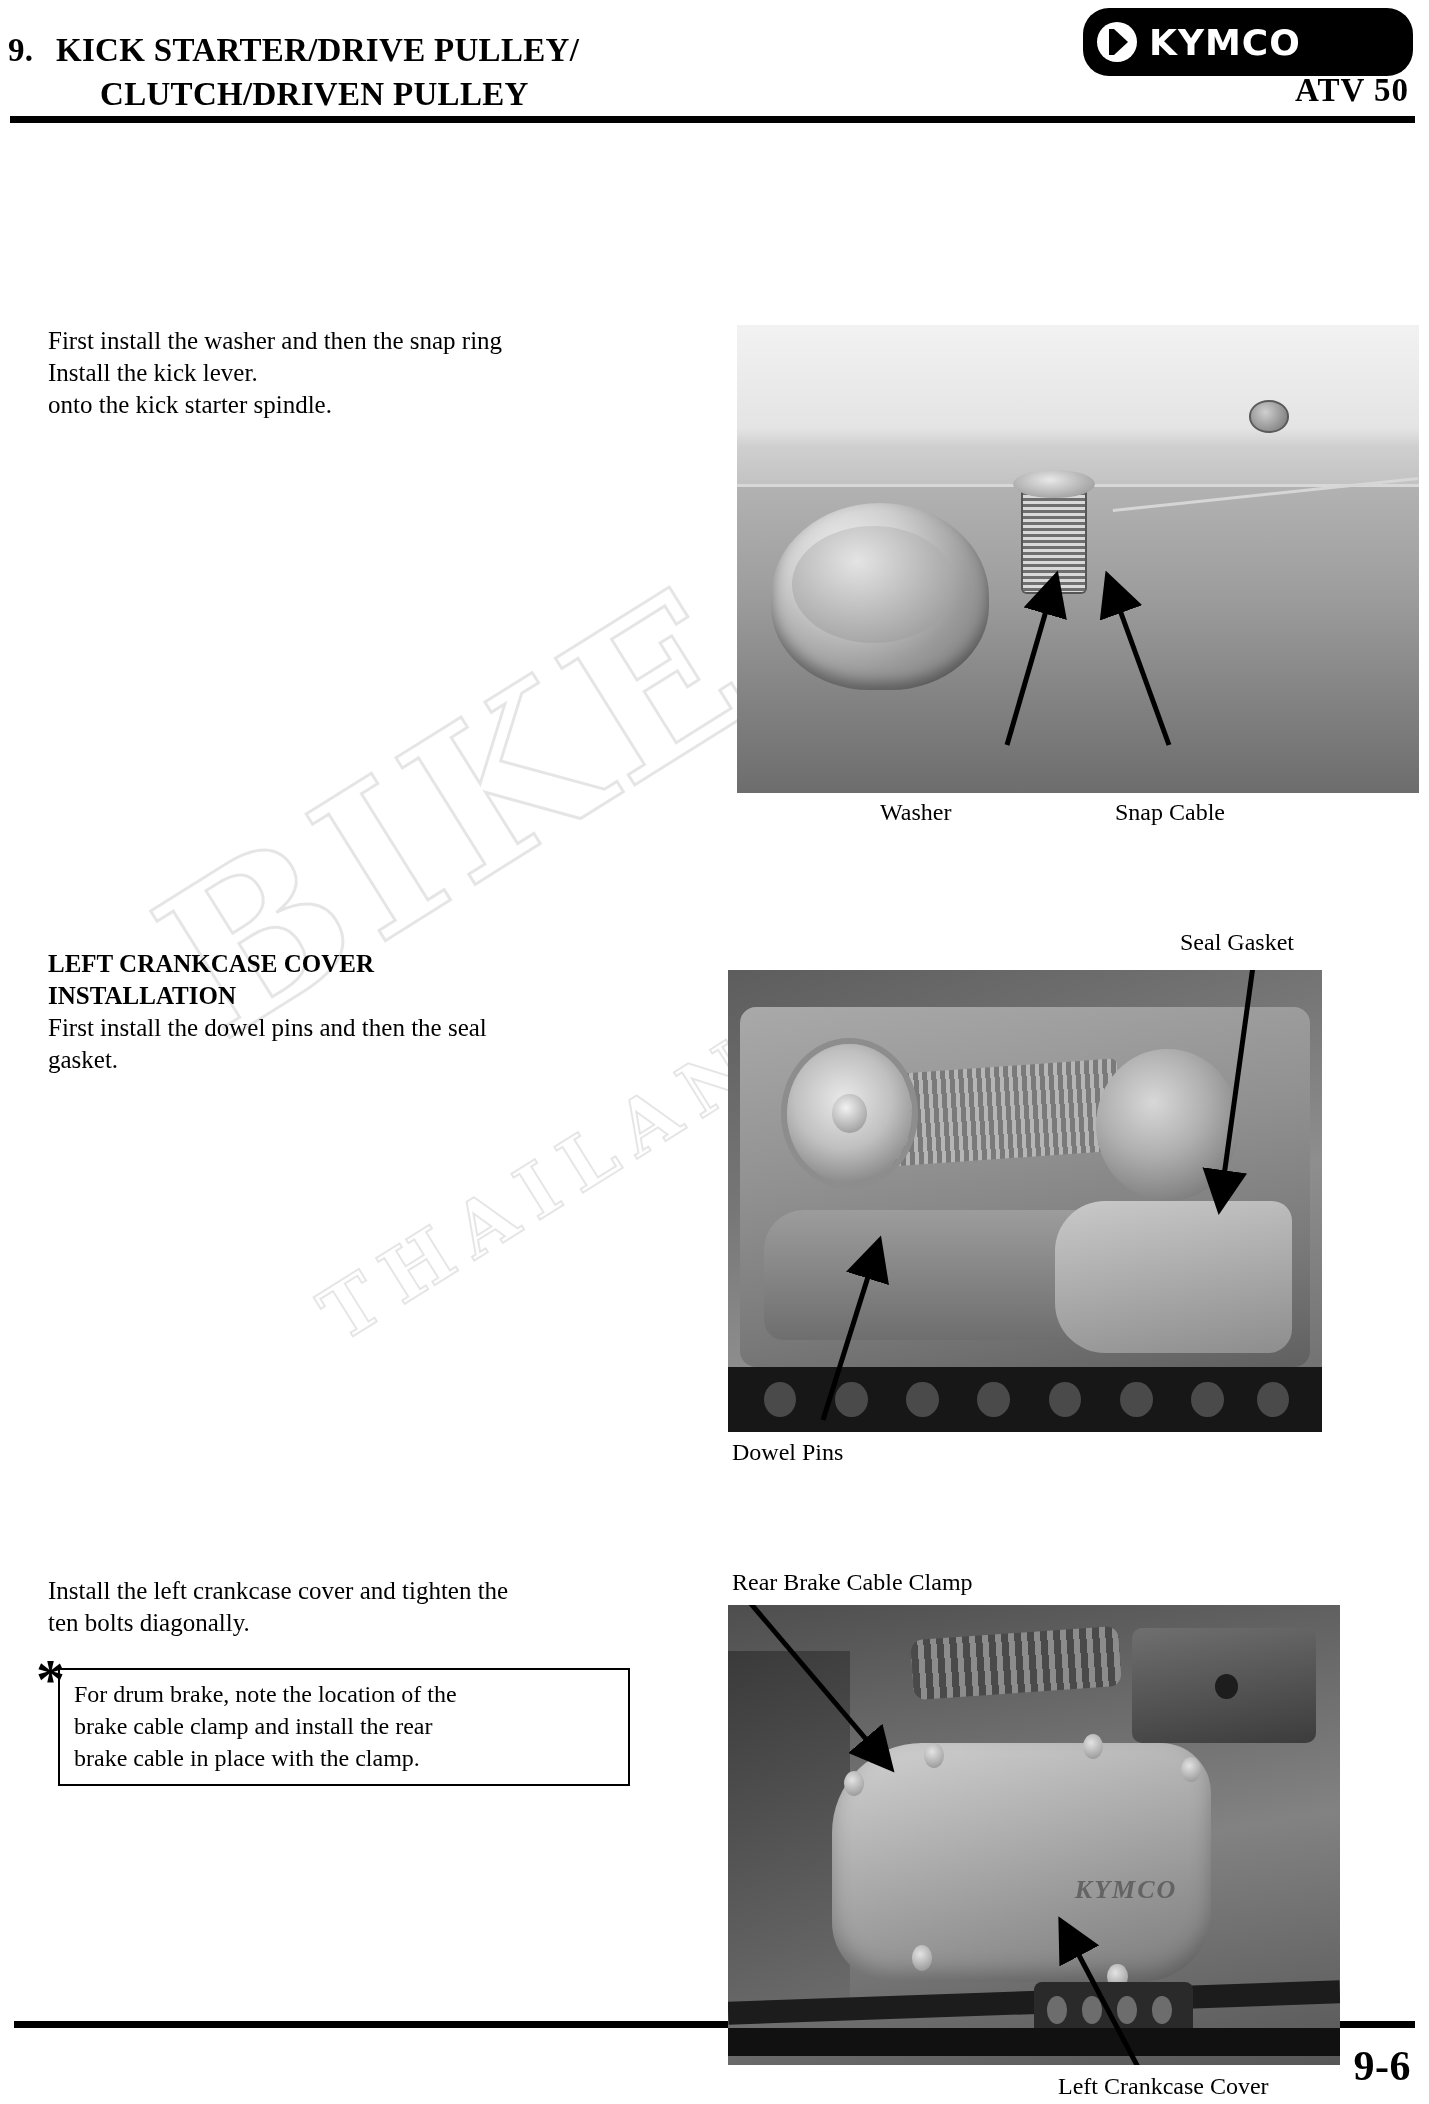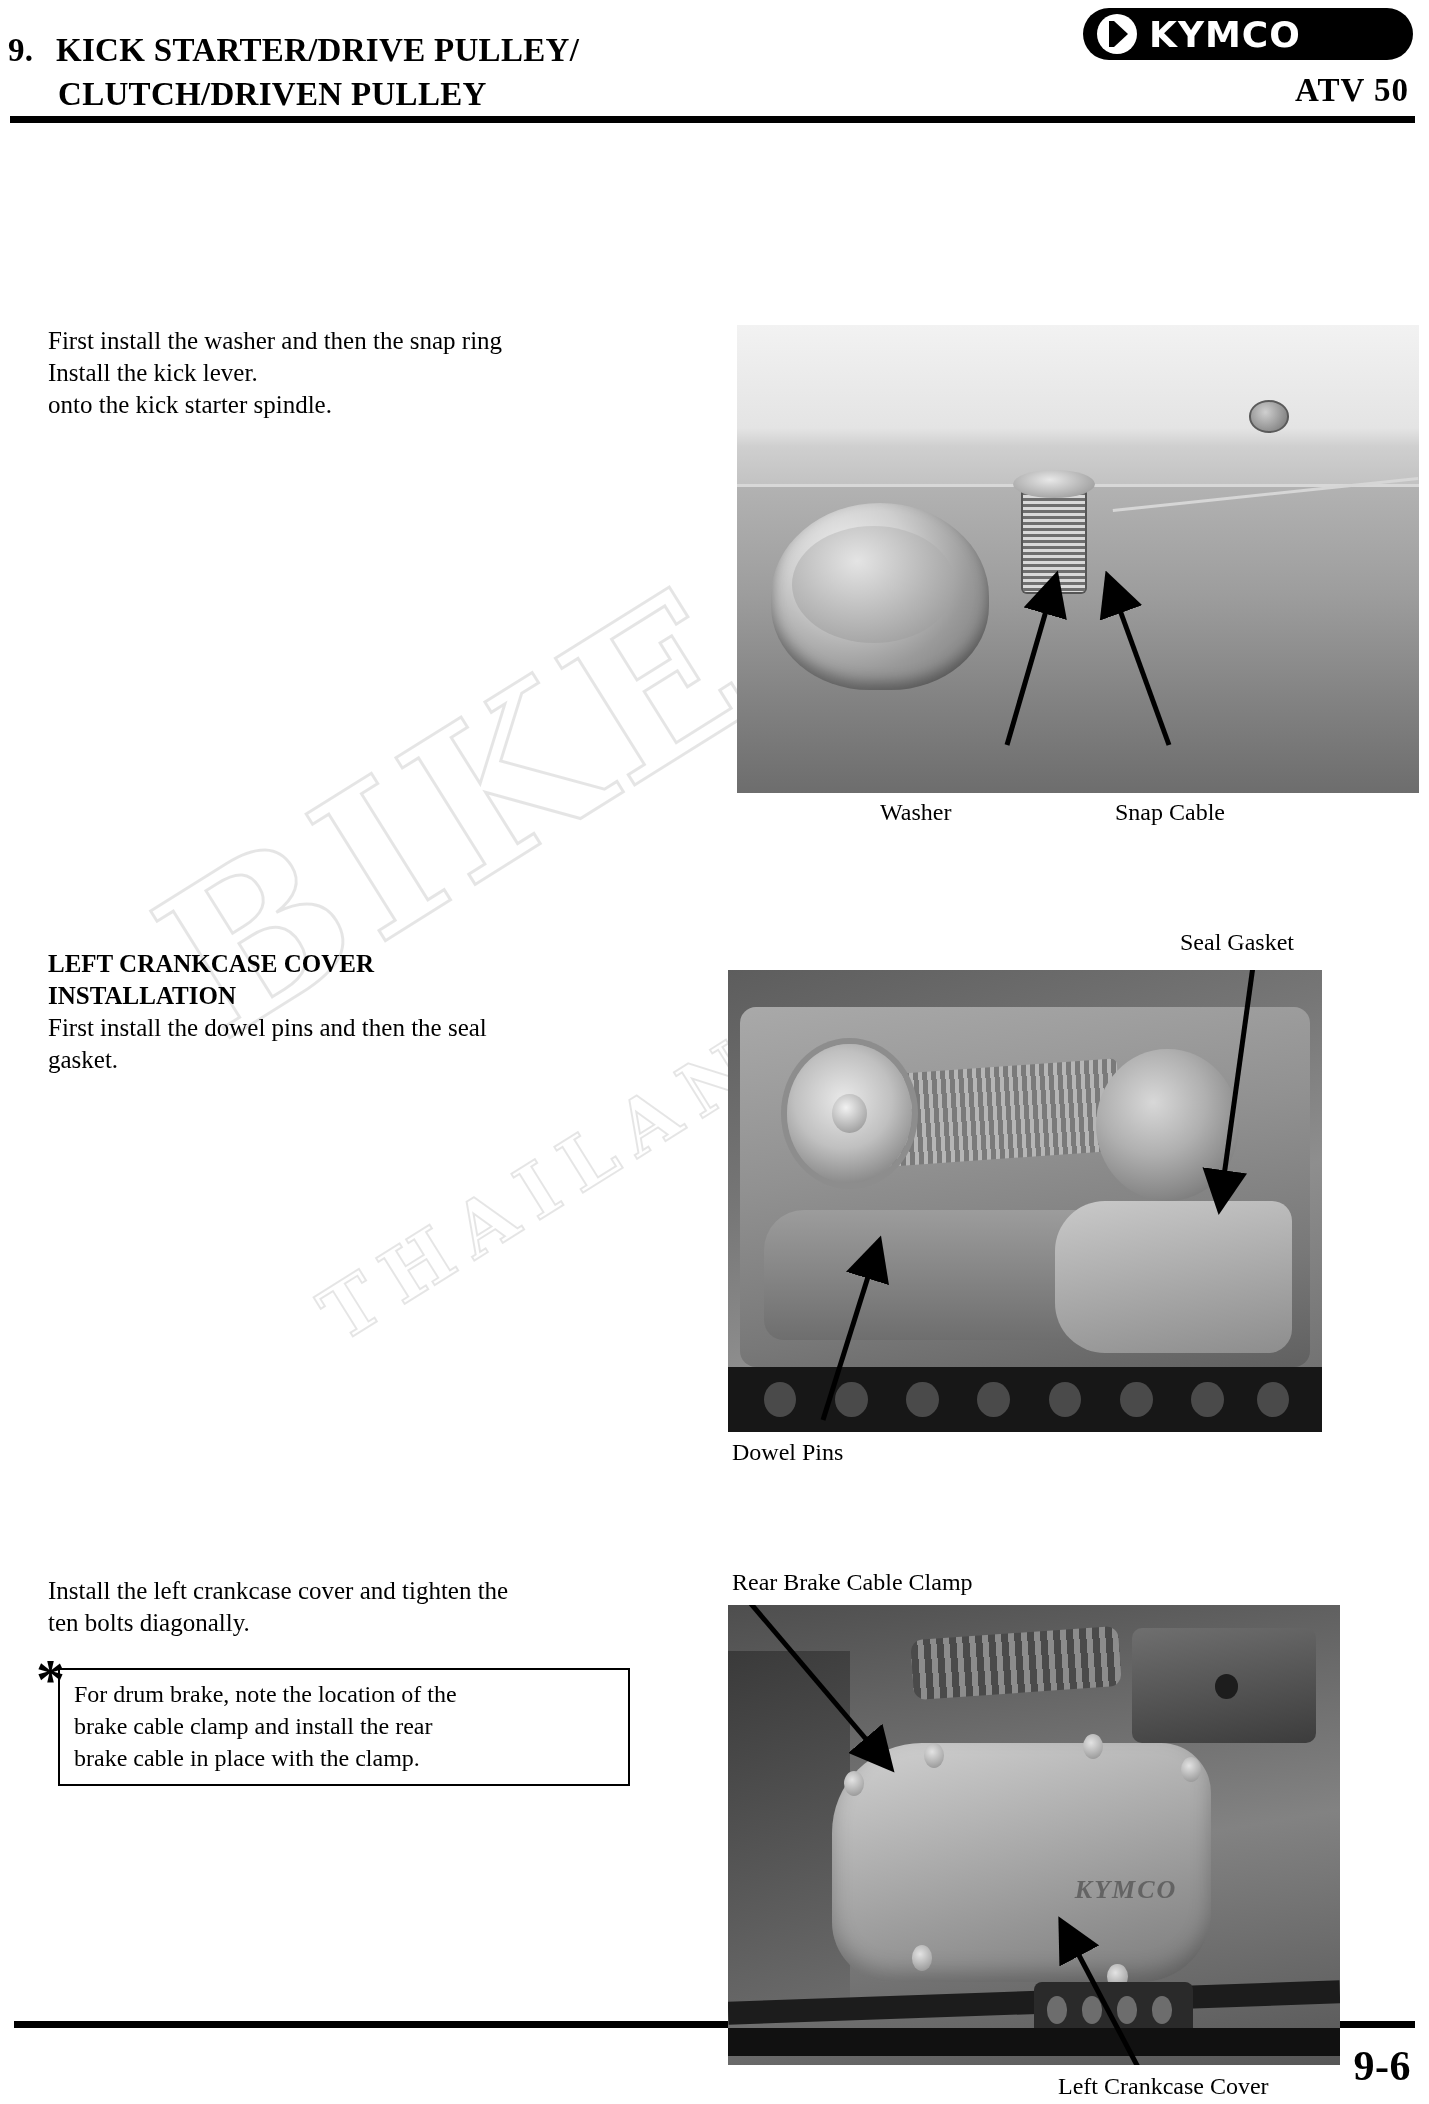--- a/index.html
+++ b/index.html
@@ -79,29 +79,29 @@
     font-size: 33px;
     line-height: 44px;
     letter-spacing: 0.3px;
   }
   .hdr-num {
     display: inline-block;
     width: 48px;
   }
   .hdr-line2 {
     display: block;
-    margin-left: 50px;
+    margin-left: 92px;
     font-family: Liberation Serif, serif;
   }
   .logo-box {
     position: absolute;
     right: 16px;
     top: 8px;
     width: 330px;
-    height: 52px;
+    height: 68px;
     background: #000;
     border-radius: 26px;
     display: flex;
     align-items: center;
     padding-left: 14px;
   }
   .logo-mark {
     width: 40px;
     height: 40px;
     border-radius: 50%;

